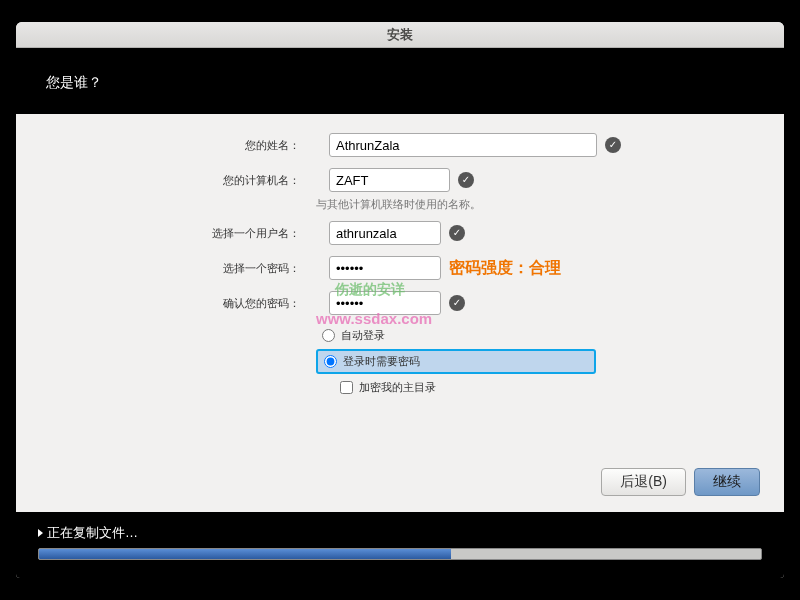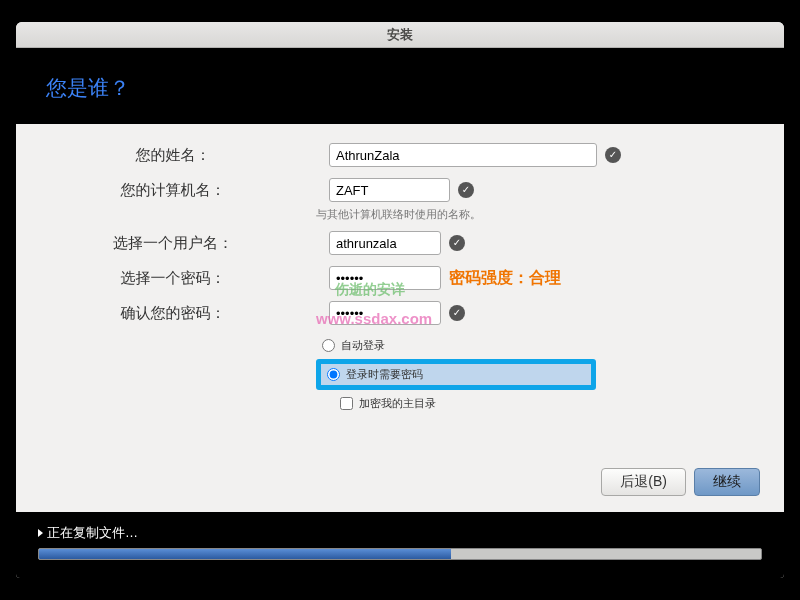--- a/index.html
+++ b/index.html
@@ -31,41 +31,41 @@
   border-bottom: 1px solid #b3b2b0;
   display: flex;
   align-items: center;
   justify-content: center;
   font-size: 13px;
   color: #4a4a48;
   font-weight: bold;
 }
 .header {
   background: #000;
-  color: #3b82f6;
+  color: #ffffff;
   padding: 26px 30px 22px;
-  font-size: 21px;
+  font-size: 14px;
 }
 .form-area {
   flex: 1;
   background: #f2f1f0;
   padding: 18px 30px 10px 30px;
 }
 .row {
   display: flex;
   align-items: center;
   margin-bottom: 9px;
   min-height: 26px;
 }
 .label {
   width: 262px;
-  text-align: center;
+  text-align: right;
   padding-right: 8px;
   color: #333;
-  font-size: 15px;
+  font-size: 11px;
 }
 .field {
   display: flex;
   align-items: center;
   gap: 8px;
   position: relative;
   margin-left: 21px;
 }
 .text-input {
   height: 24px;
@@ -127,21 +127,21 @@
 .radio-row, .check-row {
   display: flex;
   align-items: center;
   margin-left: 270px;
   margin-bottom: 3px;
   padding: 3px 6px;
   border-radius: 3px;
 }
 .radio-row.selected {
   background: #bfd6ed;
-  border: 5px solid #0ea5e9;
+  border: 2px solid #0ea5e9;
   width: 280px;
 }
 .radio-row input, .check-row input {
   margin-right: 6px;
 }
 .radio-row label, .check-row label {
   color: #333;
   font-size: 11px;
 }
 .check-row { margin-left: 288px; margin-top: 2px; }

